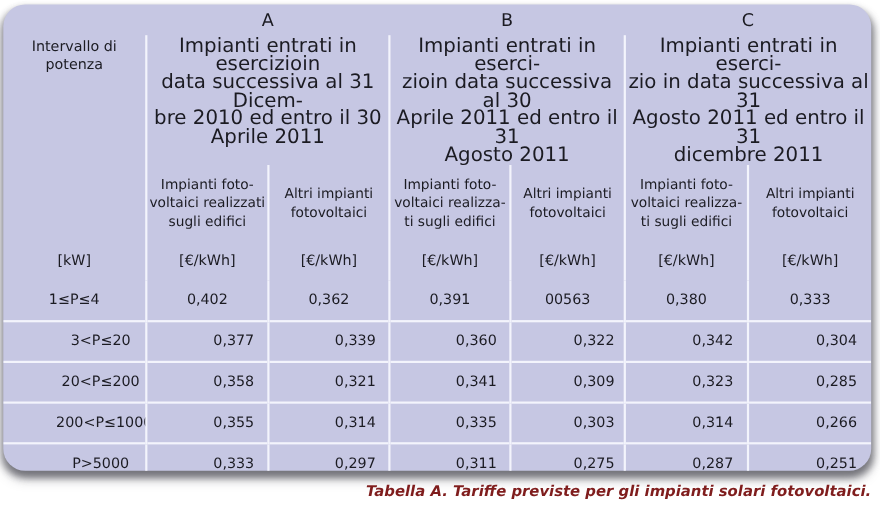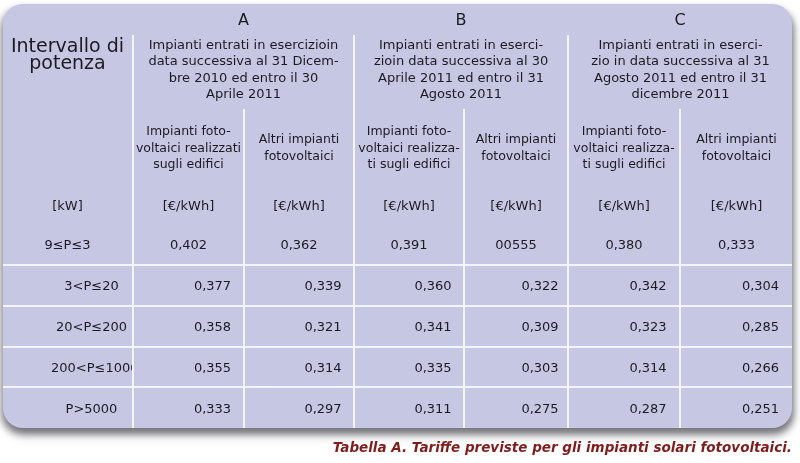--- a/index.html
+++ b/index.html
@@ -47,22 +47,22 @@
   tr.r-letters { height: 28px; }
   tr.r-desc    { height: 66px; }
   tr.r-sub     { height: 70px; }
   tr.r-units   { height: 35px; margin-left: 13px; }
   tr.r-data    { height: 37px; }
 
   td.letter { font-size: 16px; vertical-align: middle; padding-top: 4px; }
   tr.r-desc td { vertical-align: top; padding-top: 2px; }
 
   .pre  { white-space: pre-line; }
-  td.desc   { font-size: 13px; line-height: 16.5px; }
-  td.corner { font-size: 19px;   line-height: 17px; }
+  td.desc   { font-size: 18px; line-height: 16.5px; }
+  td.corner { font-size: 13px;   line-height: 17px; }
   td.sub    { font-size: 12.5px; line-height: 16.5px; }
   td.unit   { font-size: 13px; }
   td.range, td.val { font-size: 13px; }
 
   .caption {
     position: absolute;
     right: 8px;
     top: 439px;
     font-size: 13.5px;
     font-style: italic;
@@ -135,25 +135,25 @@
         <td class="unit">[kW]</td>
         <td class="unit bl">[€/kWh]</td>
         <td class="unit bl">[€/kWh]</td>
         <td class="unit bl">[€/kWh]</td>
         <td class="unit bl">[€/kWh]</td>
         <td class="unit bl">[€/kWh]</td>
         <td class="unit bl">[€/kWh]</td>
       </tr>
 
       <tr class="r-data">
-        <td class="range">9≤P≤3</td>
+        <td class="range">1≤P≤4</td>
         <td class="val bl">0,402</td>
         <td class="val bl">0,362</td>
         <td class="val bl">0,391</td>
-        <td class="val bl">00555</td>
+        <td class="val bl">00563</td>
         <td class="val bl">0,380</td>
         <td class="val bl">0,333</td>
       </tr>
       <tr class="r-data bt">
         <td class="range">3&lt;P≤20</td>
         <td class="val bl">0,377</td>
         <td class="val bl">0,339</td>
         <td class="val bl">0,360</td>
         <td class="val bl">0,322</td>
         <td class="val bl">0,342</td>

